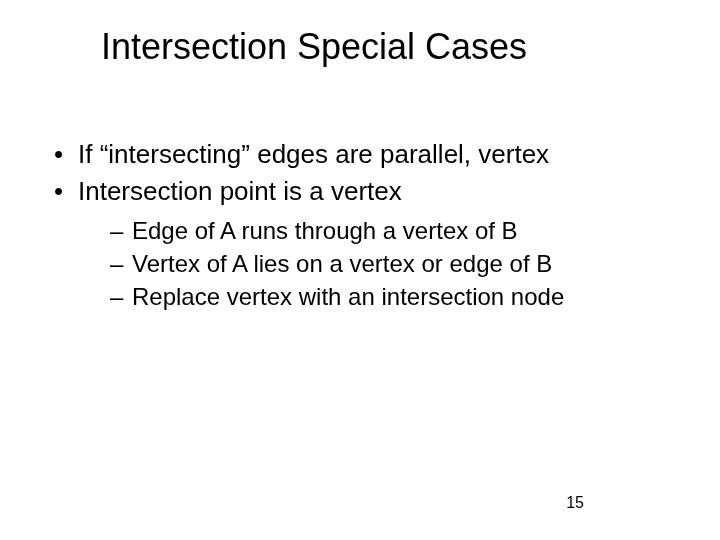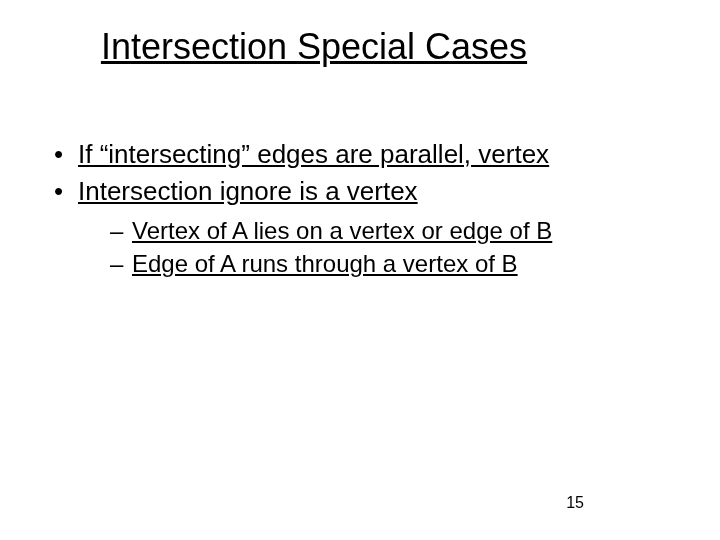--- a/index.html
+++ b/index.html
@@ -12,21 +12,20 @@
     color: #000000;
     position: relative;
     overflow: hidden;
   }
   .slide {
     width: 628px;
     height: 540px;
     box-sizing: border-box;
     padding: 20px 40px 30px 40px;
     position: relative;
-    text-decoration: underline;
   }
   .title {
     font-size: 36px;
     text-align: center;
     margin-top: 6px;
     margin-bottom: 70px;
     font-weight: normal;
   }
   .bullets {
     list-style: none;
@@ -72,21 +71,22 @@
     font-size: 16px;
   }
 </style>
 </head>
 <body>
 
 <div class="slide">
   <div class="title">Intersection Special Cases</div>
   <ul class="bullets">
     <li><span>If “intersecting” edges are parallel, vertex</span></li>
-    <li><span>Intersection ignore is a vertex</span>
+    <li><span>Intersection point is a vertex</span>
       <ul class="sub-bullets">
+        <li><span>Edge of A runs through a vertex of B</span></li>
         <li><span>Vertex of A lies on a vertex or edge of B</span></li>
-        <li><span>Edge of A runs through a vertex of B</span></li>
+        <li><span>Replace vertex with an intersection node</span></li>
       </ul>
     </li>
   </ul>
   <div class="page-number">15</div>
 </div>
 
 </body></html>

